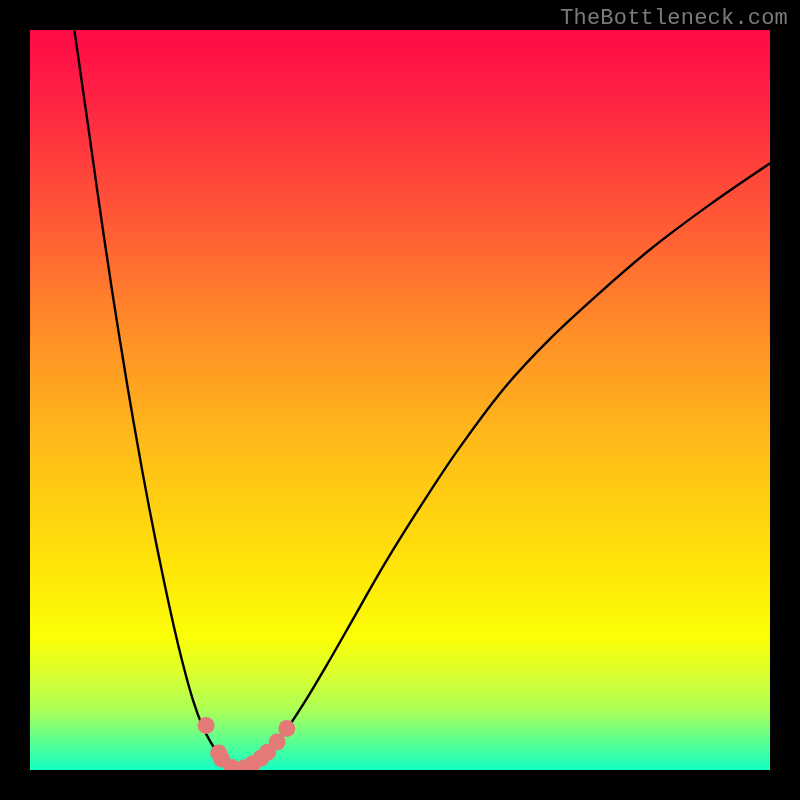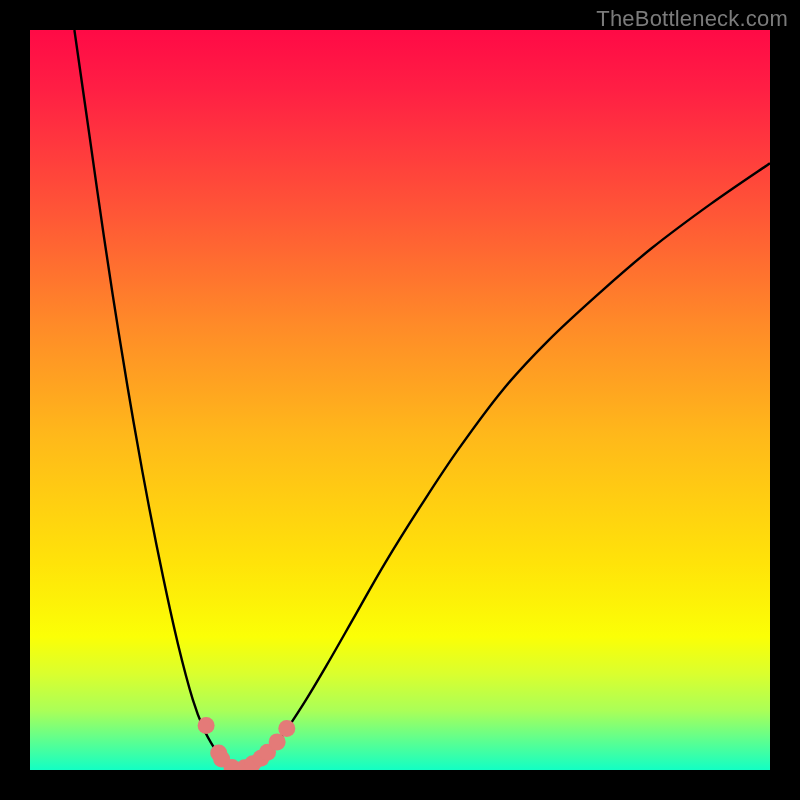--- a/index.html
+++ b/index.html
@@ -34,20 +34,21 @@
   }
   .watermark {
     position: absolute;
     top: 6px;
     right: 12px;
     color: #7b7b7b;
     font-size: 22px;
     font-weight: 500;
     letter-spacing: 0.2px;
     user-select: none;
+    font-family: Liberation Mono, monospace;
   }
   svg.curve {
     position: absolute;
     inset: 0;
     width: 100%;
     height: 100%;
   }
   .pt {
     fill: #e47a78;
   }

